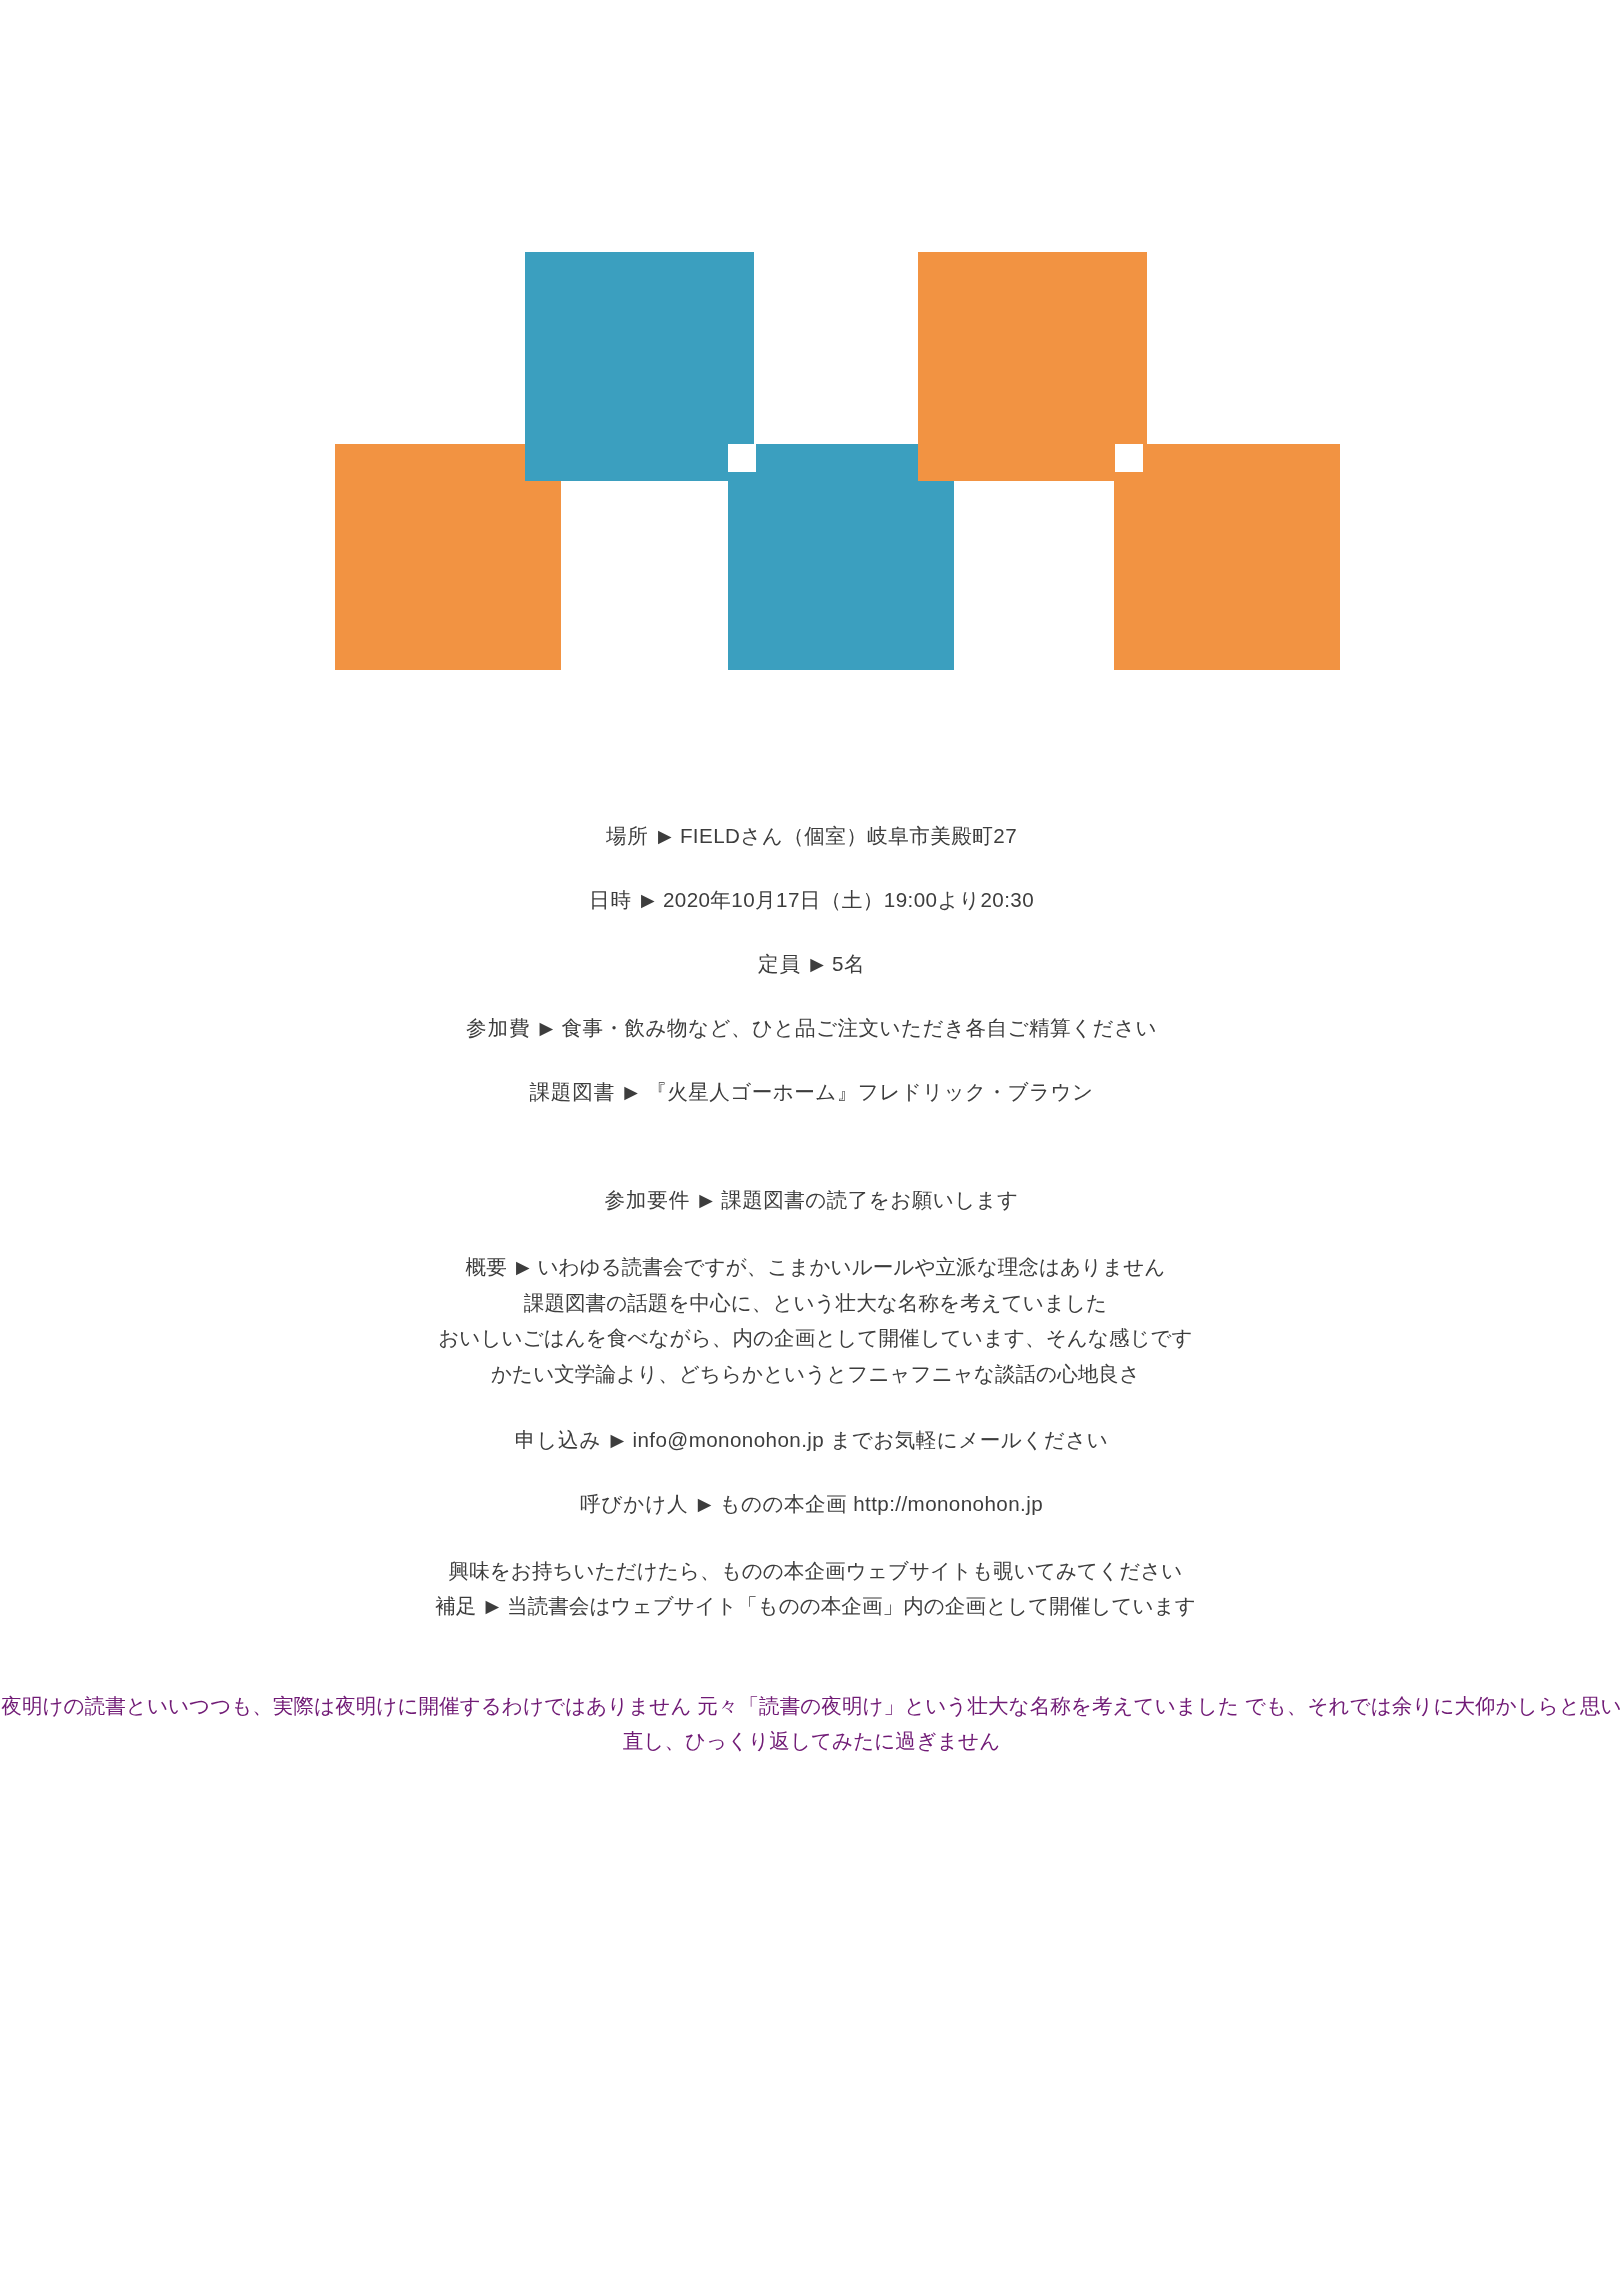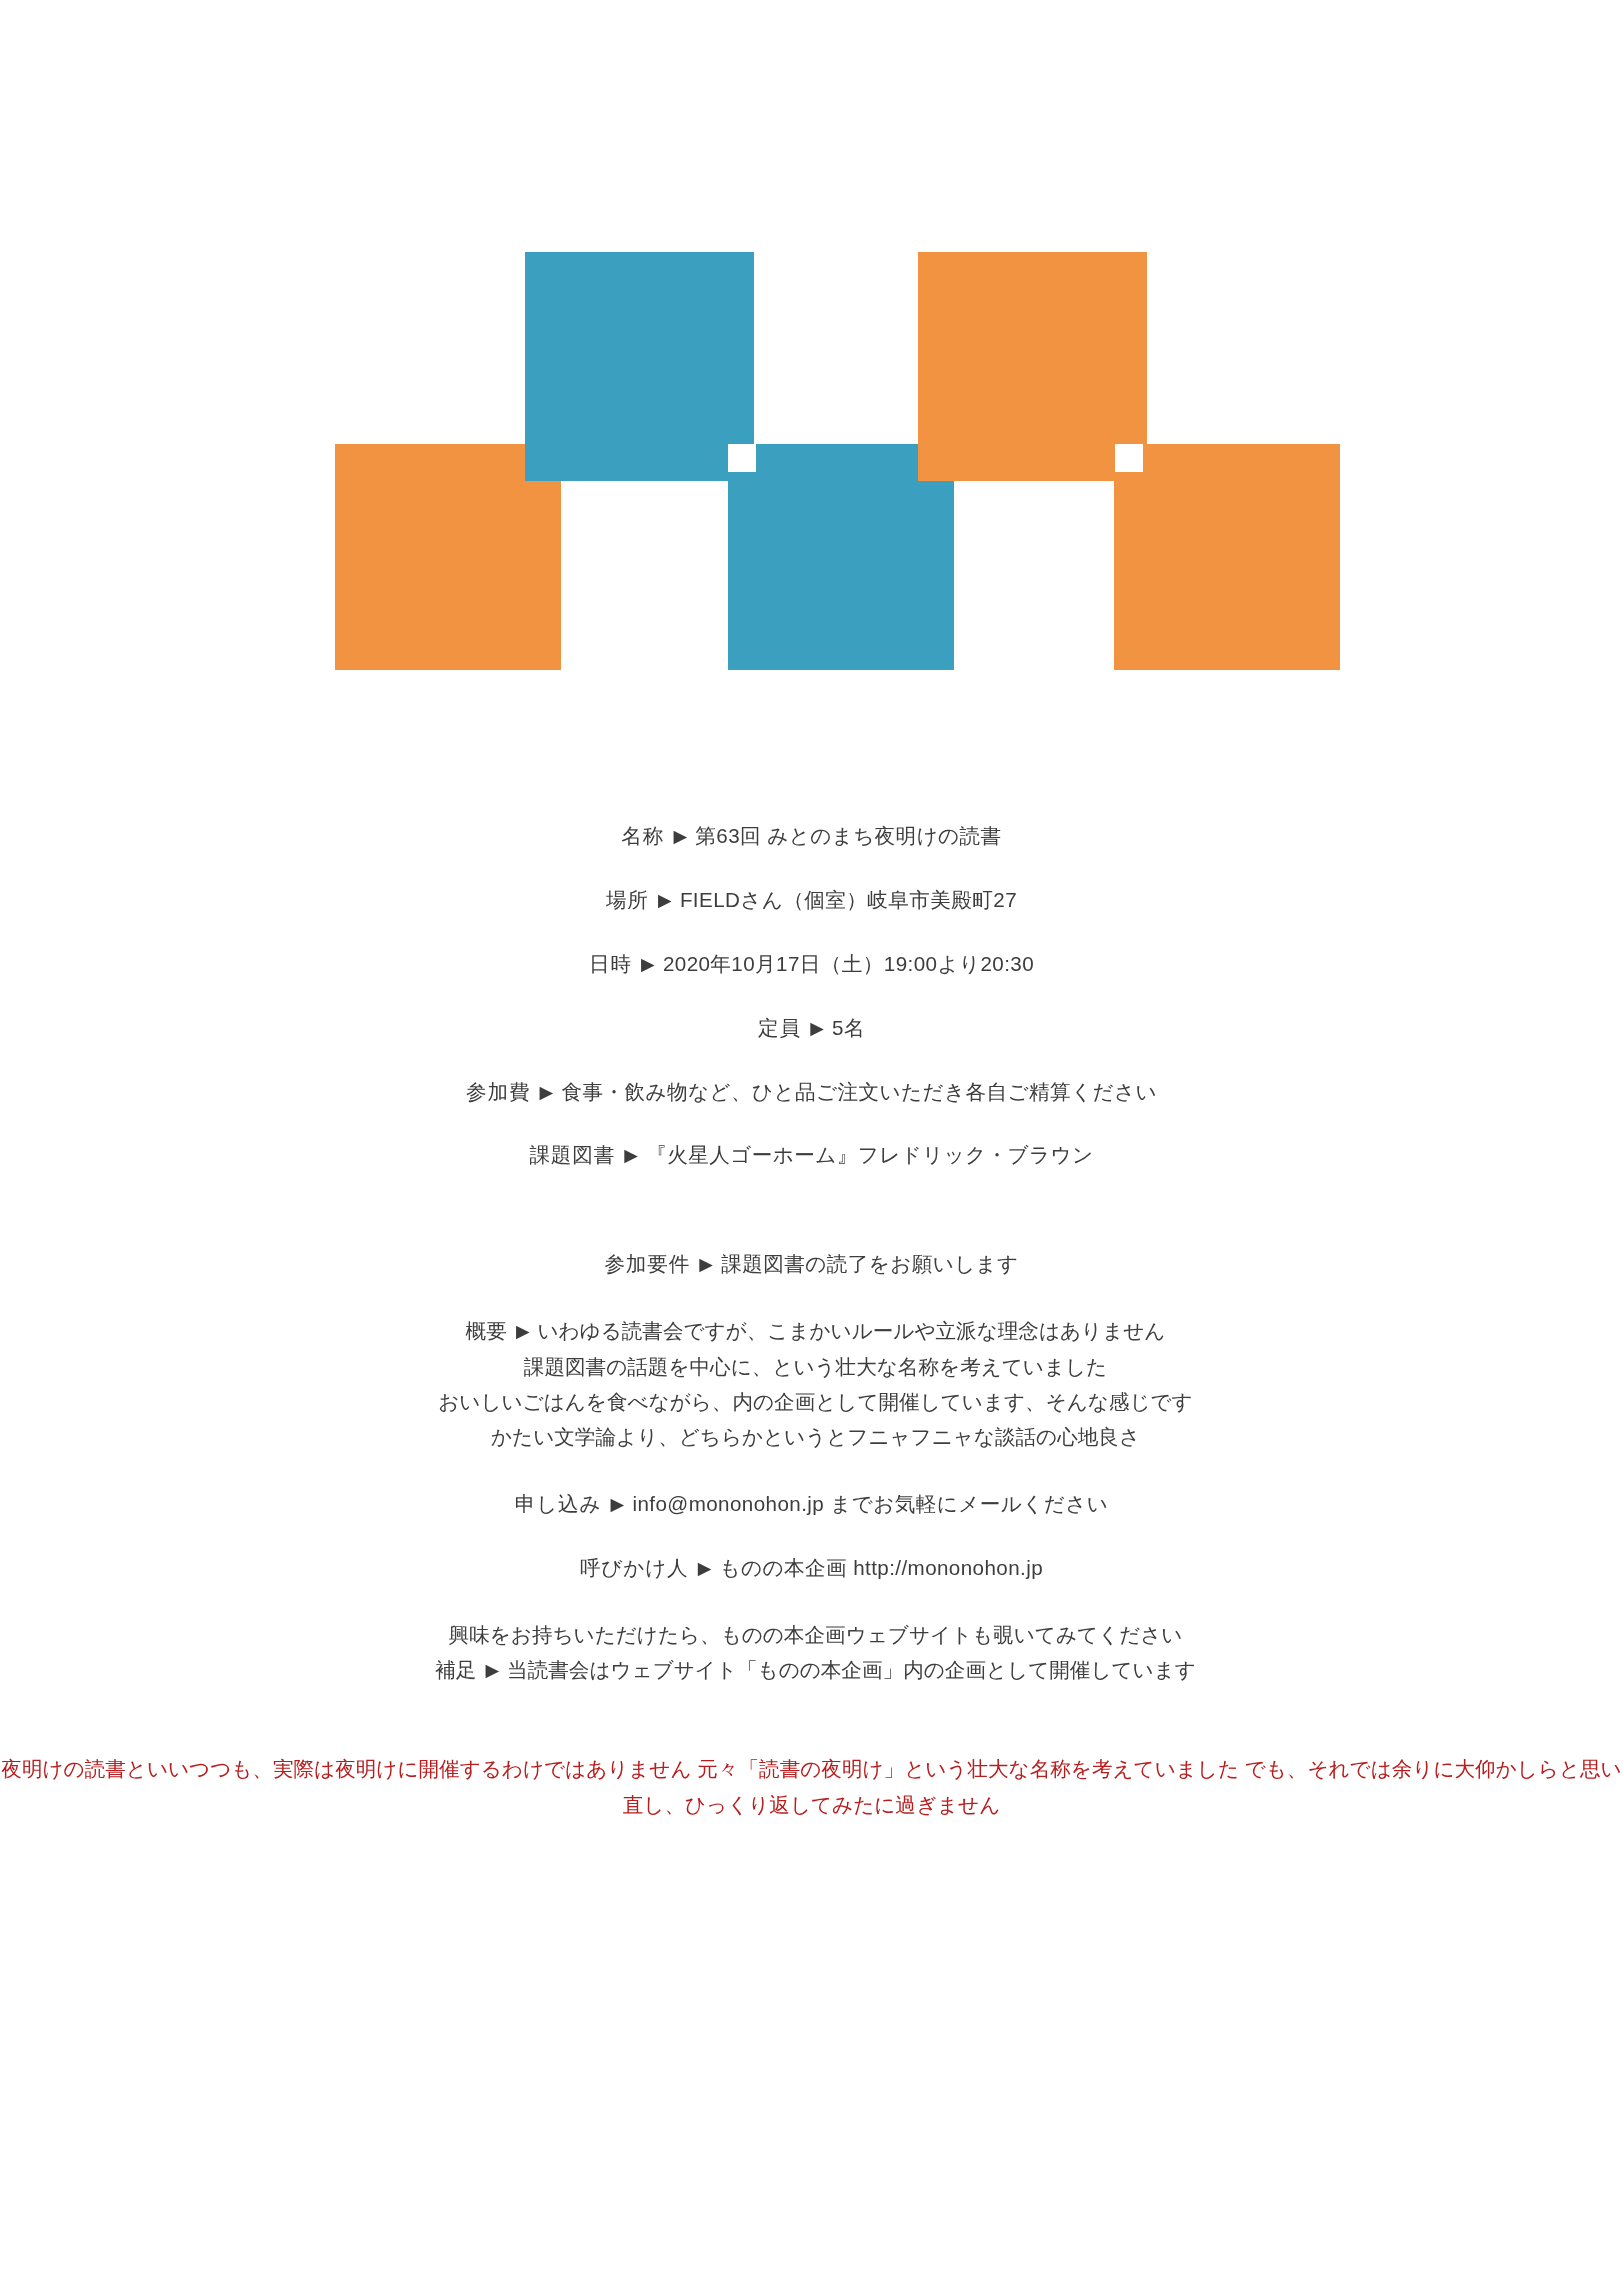--- a/index.html
+++ b/index.html
@@ -104,43 +104,40 @@
     line-height: 1.72;
     margin: 0 0 34px 8px;
     color: #3d3d3d;
   }
   .block .sub-line { display: block; }
   .spacer-lines { height: 30px; }
   .tail {
     font-size: 20.6px;
     line-height: 1.72;
     margin: 0;
-    color: #b91c1c;
+    color: #701a75;
   }
 </style>
 </head>
 <body>
 
 <div class="logo-wrap">
   <div class="logo">
     <div class="sq sq-a" style="background:#f29342"></div>
     <div class="sq sq-b" style="background:#3b9fbf"></div>
     <div class="sq sq-c" style="background:#3b9fbf"></div>
     <div class="sq sq-d" style="background:#f29342"></div>
     <div class="sq sq-e" style="background:#f29342"></div>
     <div class="notch notch-1"></div>
     <div class="notch notch-2"></div>
   </div>
 </div>
 
 <div class="content">
 
-  <p class="row">
-    <span class="label">名称</span><span class="arrow">▶</span><span>第63回 みとのまち夜明けの読書</span>
-  </p>
 
   <p class="row">
     <span class="label">場所</span><span class="arrow">▶</span><span>FIELDさん（個室）岐阜市美殿町27</span>
   </p>
 
   <p class="row">
     <span class="label">日時</span><span class="arrow">▶</span><span>2020年10月17日（土）19:00より20:30</span>
   </p>
 
   <p class="row">

